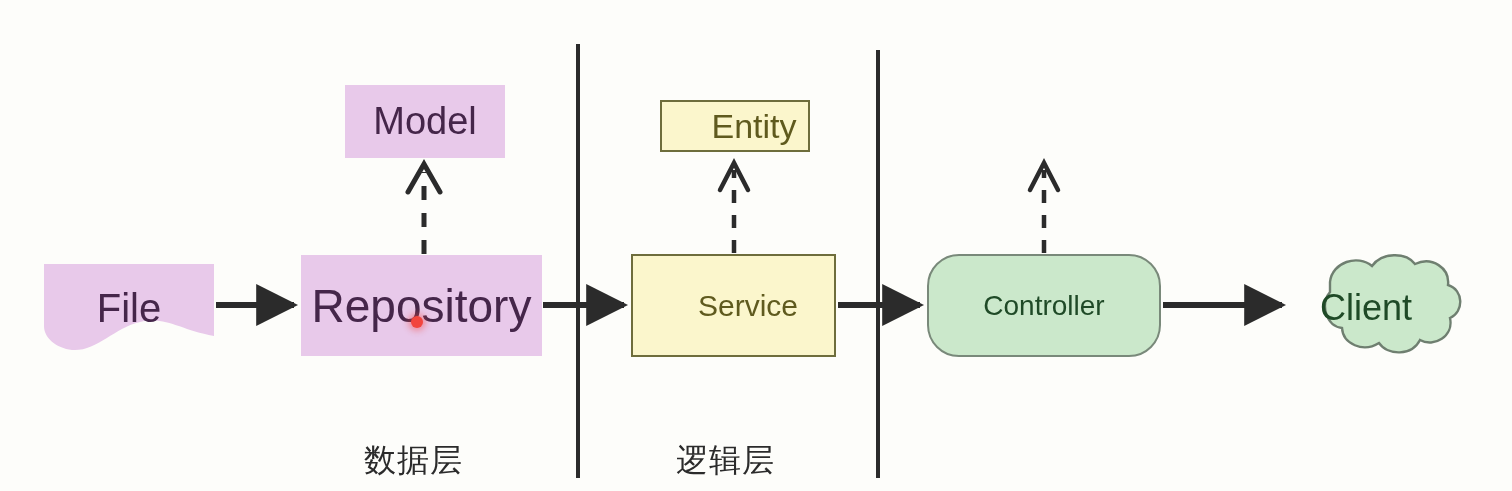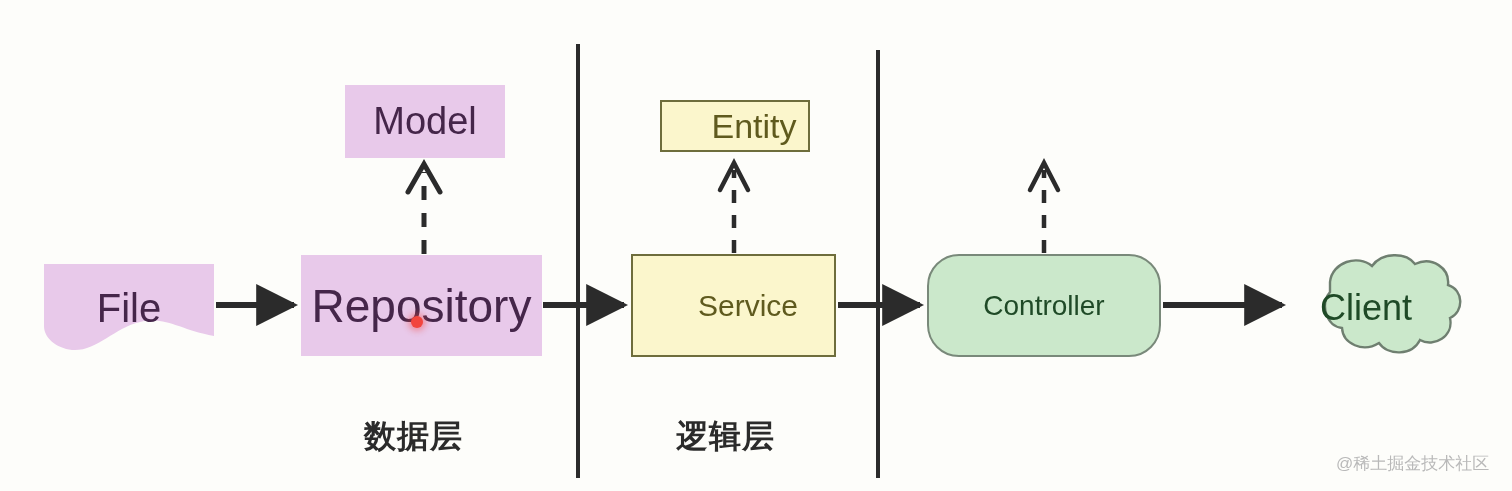--- a/index.html
+++ b/index.html
@@ -81,24 +81,25 @@
     background: transparent;
     color: #1f4a27;
     border: none;
   }
   #node-client .node-label { position: relative; z-index: 2; }
 
   
   .layer-caption {
     position: absolute;
     font-size: 32px;
-    font-weight: bold;
+    font-weight: normal;
     color: #2b2b2b;
     white-space: nowrap;
     letter-spacing: 1px;
+    margin-top: 24px;
   }
   #caption-data  { left: 364px; top: 415px; }
   #caption-logic { left: 676px; top: 415px; text-align: center; }
   #caption-view  { left: 984px; top: 415px; }
 
   
   #cursor-dot {
     position: absolute;
     left: 411px;
     top: 316px;
@@ -188,15 +189,14 @@
 
   <div class="node" id="node-client">
     <span class="node-label">Client</span>
   </div>
 
   <div class="layer-caption" id="caption-data">数据层</div>
   <div class="layer-caption" id="caption-logic">逻辑层</div>
 
   <div id="cursor-dot"></div>
 
-  <div id="watermark">@稀土掘金技术社区</div>
 
 </div>
 
 </body></html>

